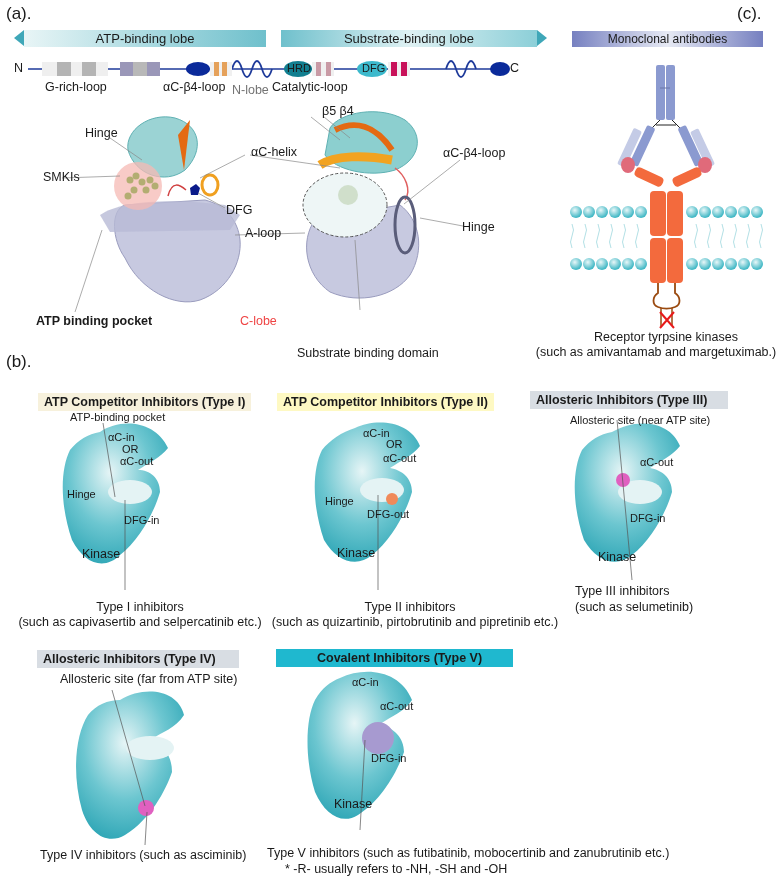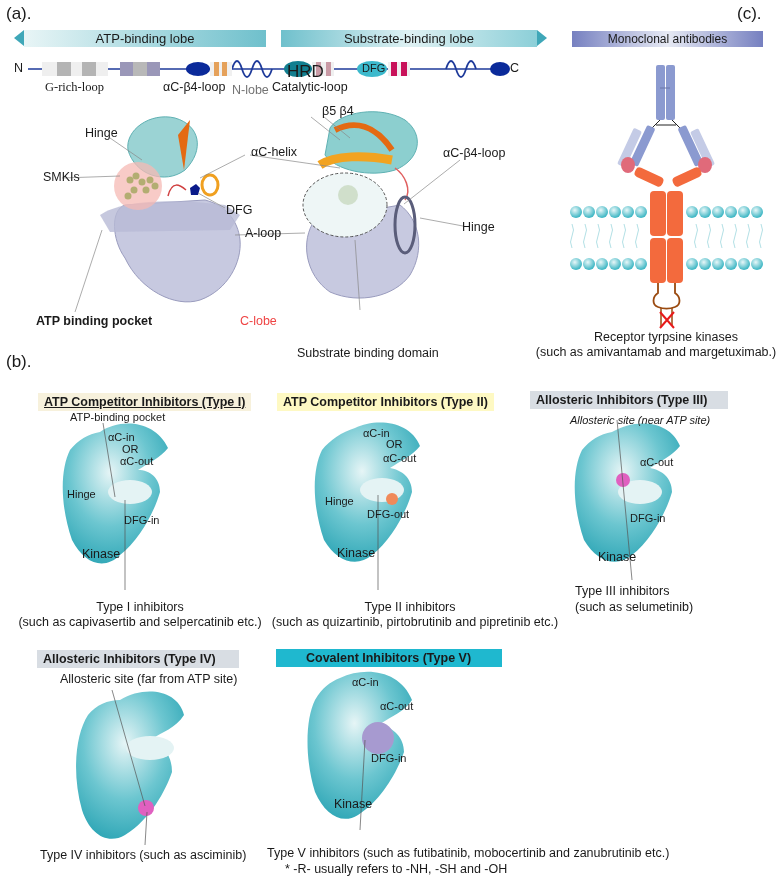--- a/index.html
+++ b/index.html
@@ -216,44 +216,44 @@
 
 <div class="abs panel-label" style="left:6px;top:4px;">(a).</div>
 <div class="abs panel-label" style="left:737px;top:4px;">(c).</div>
 <div class="abs panel-label" style="left:6px;top:352px;">(b).</div>
 
 <div class="abs lbl center" style="left:24px;top:31px;width:242px;font-size:13px;">ATP-binding lobe</div>
 <div class="abs lbl center" style="left:281px;top:31px;width:256px;font-size:13px;">Substrate-binding lobe</div>
 
 <div class="abs lbl" style="left:14px;top:61px;">N</div>
 <div class="abs lbl" style="left:510px;top:61px;">C</div>
-<div class="abs small" style="left:287px;top:62px;font-size:17px;">HRD</div>
+<div class="abs small" style="left:287px;top:62px;font-size:11px;">HRD</div>
 <div class="abs small" style="left:362px;top:62px;font-size:11px;">DFG</div>
-<div class="abs lbl" style="left:45px;top:80px;font-family:Liberation Serif, serif;">G-rich-loop</div>
+<div class="abs lbl" style="left:45px;top:80px;">G-rich-loop</div>
 <div class="abs lbl" style="left:163px;top:80px;">αC-β4-loop</div>
 <div class="abs lbl" style="left:272px;top:80px;">Catalytic-loop</div>
 
 <div class="abs lbl" style="left:232px;top:83px;color:#737373;">N-lobe</div>
 <div class="abs lbl" style="left:85px;top:126px;">Hinge</div>
 <div class="abs lbl" style="left:43px;top:170px;">SMKIs</div>
 <div class="abs lbl" style="left:251px;top:145px;">αC-helix</div>
 <div class="abs lbl" style="left:226px;top:203px;">DFG</div>
 <div class="abs lbl" style="left:245px;top:226px;">A-loop</div>
 <div class="abs lbl" style="left:322px;top:104px;">β5 β4</div>
 <div class="abs lbl" style="left:443px;top:146px;">αC-β4-loop</div>
 <div class="abs lbl" style="left:462px;top:220px;">Hinge</div>
 <div class="abs lbl" style="left:36px;top:314px;font-weight:bold;">ATP binding pocket</div>
 <div class="abs lbl" style="left:240px;top:314px;color:#ef4444;">C-lobe</div>
 <div class="abs lbl" style="left:297px;top:314px;margin-top:32px;">Substrate binding domain</div>
 
 <div class="abs lbl center" style="left:572px;top:32px;width:191px;font-size:12px;">Monoclonal antibodies</div>
 <div class="abs lbl center" style="left:555px;top:330px;width:222px;">Receptor  tyrpsine kinases</div>
 <div class="abs lbl center" style="left:535px;top:345px;width:242px;">(such as amivantamab and margetuximab.)</div>
 
-<div class="abs bold-hdr" style="left:38px;top:393px;background:#f7f1dc;text-decoration:underline;">ATP Competitor Inhibitors (Type I)</div>
+<div class="abs bold-hdr" style="left:38px;top:393px;background:#f7f1dc;">ATP Competitor Inhibitors (Type I)</div>
 <div class="abs small" style="left:70px;top:411px;">ATP-binding pocket</div>
 <div class="abs small" style="left:108px;top:431px;">αC-in</div>
 <div class="abs small" style="left:122px;top:443px;">OR</div>
 <div class="abs small" style="left:120px;top:455px;">αC-out</div>
 <div class="abs small" style="left:67px;top:488px;">Hinge</div>
 <div class="abs small" style="left:124px;top:514px;">DFG-in</div>
 <div class="abs lbl" style="left:82px;top:547px;">Kinase</div>
 <div class="abs lbl center" style="left:0px;top:600px;width:280px;">Type I inhibitors</div>
 <div class="abs lbl center" style="left:0px;top:615px;width:280px;">(such as capivasertib and selpercatinib etc.)</div>
 
@@ -261,30 +261,30 @@
 <div class="abs small" style="left:363px;top:427px;">αC-in</div>
 <div class="abs small" style="left:386px;top:438px;">OR</div>
 <div class="abs small" style="left:383px;top:452px;">αC-out</div>
 <div class="abs small" style="left:325px;top:495px;">Hinge</div>
 <div class="abs small" style="left:367px;top:508px;">DFG-out</div>
 <div class="abs lbl" style="left:337px;top:546px;">Kinase</div>
 <div class="abs lbl center" style="left:270px;top:600px;width:280px;">Type II inhibitors</div>
 <div class="abs lbl center" style="left:255px;top:615px;width:320px;">(such as quizartinib, pirtobrutinib and pipretinib etc.)</div>
 
 <div class="abs bold-hdr" style="left:530px;top:391px;background:#d8dde3;width:186px;">Allosteric Inhibitors (Type III)</div>
-<div class="abs small" style="left:570px;top:414px;font-style:italic;">Allosteric site (near ATP site)</div>
+<div class="abs small" style="left:570px;top:414px;">Allosteric site (near ATP site)</div>
 <div class="abs small" style="left:640px;top:456px;">αC-out</div>
 <div class="abs small" style="left:630px;top:512px;">DFG-in</div>
 <div class="abs lbl" style="left:598px;top:550px;">Kinase</div>
 <div class="abs lbl" style="left:575px;top:584px;">Type III inhibitors</div>
 <div class="abs lbl" style="left:575px;top:600px;">(such as  selumetinib)</div>
 
 <div class="abs bold-hdr" style="left:37px;top:650px;background:#d8dde3;width:190px;">Allosteric Inhibitors (Type IV)</div>
 <div class="abs lbl" style="left:60px;top:672px;">Allosteric site (far from ATP site)</div>
 <div class="abs lbl" style="left:40px;top:848px;">Type IV inhibitors (such as  asciminib)</div>
 
-<div class="abs bold-hdr" style="left:276px;top:649px;background:#1fb8cf;width:190px;padding-left:30px;">Covalent Inhibitors (Type V)</div>
+<div class="abs bold-hdr" style="left:276px;top:649px;background:#1fb8cf;width:190px;padding-left:41px;">Covalent Inhibitors (Type V)</div>
 <div class="abs small" style="left:352px;top:676px;">αC-in</div>
 <div class="abs small" style="left:380px;top:700px;">αC-out</div>
 <div class="abs small" style="left:371px;top:752px;">DFG-in</div>
 <div class="abs lbl" style="left:334px;top:797px;">Kinase</div>
 <div class="abs lbl" style="left:267px;top:846px;">Type V inhibitors (such as futibatinib, mobocertinib and zanubrutinib etc.)</div>
 <div class="abs lbl" style="left:285px;top:862px;">* -R- usually refers to -NH, -SH and -OH</div>
 
 </body></html>

